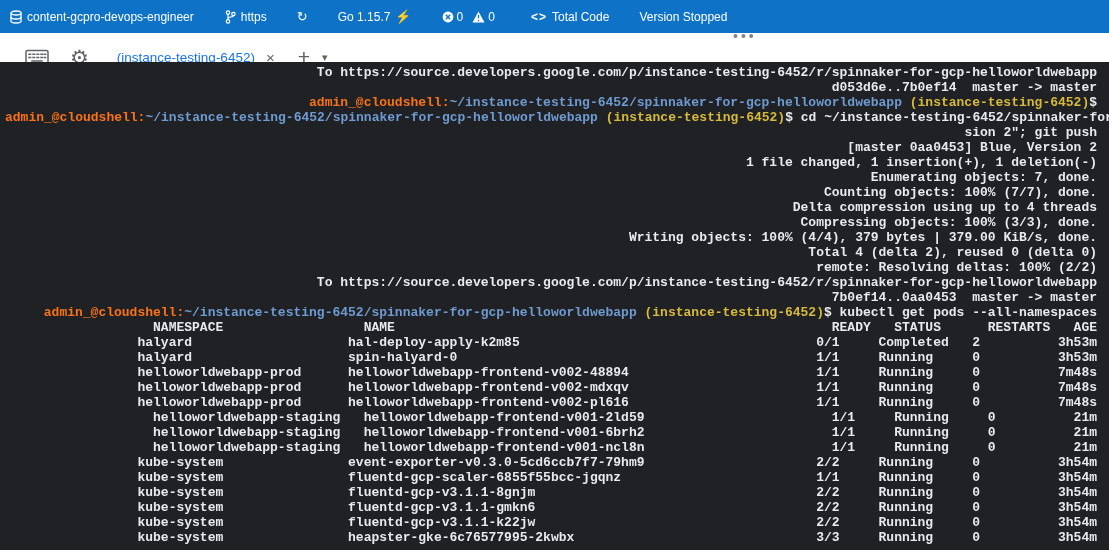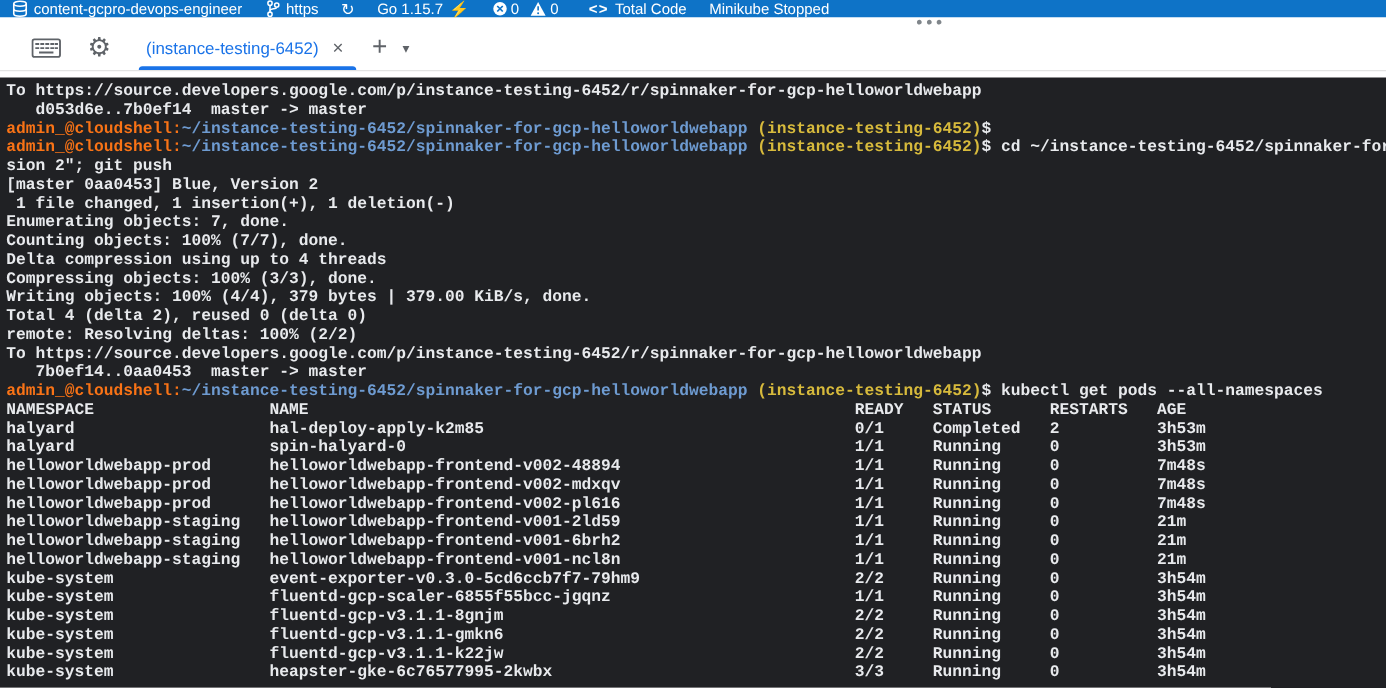--- a/index.html
+++ b/index.html
@@ -5,22 +5,22 @@
   * { box-sizing: border-box; }
   html,body { margin:0; padding:0; }
   body {
     width:1109px; height:550px; overflow:hidden;
     font-family:"Liberation Sans", sans-serif;
     background:#ffffff; position:relative;
   }
 
   
   .statusbar {
-    height:14px; background:#0e73c7; color:#ffffff;
-    display:flex; align-items:center; gap:0;
+    height:33px; background:#0e73c7; color:#ffffff;
+    display:flex; align-items:center; gap:12px;
     padding:0 10px; font-size:12px; white-space:nowrap;
   }
   .sb-item { display:flex; align-items:center; gap:5px; margin-right:18px; cursor:pointer; }
   .sb-item svg { display:block; }
   .sb-glyph { font-size:13px; line-height:1; }
   .sb-counts { display:flex; align-items:center; gap:3px; }
   .sb-counts .num { margin-right:6px; }
   .cc-brackets { font-weight:bold; letter-spacing:1px; font-size:12px; }
 
   
@@ -46,21 +46,21 @@
   }
   .add-tab { font-size:21px; font-weight:400; margin-left:13px; }
   .tab-caret { font-size:11px; margin-left:12px; }
 
   
   .terminal {
     position:absolute; top:62px; left:0; right:0; bottom:0;
     background:#202124; color:#e8eaed;
     font-family:"Liberation Mono","DejaVu Sans Mono",monospace;
     font-weight:bold; font-size:13px; line-height:15px;
-    padding:3px 0 0 5px; white-space:pre; overflow:hidden; cursor:text;
+    padding:3px 12px 0 5px; white-space:pre; overflow:hidden; cursor:text;text-align:right;
   }
   .tline { height:15px; }
   .tline .u { color:#f97316; }
   .tline .p { color:#6e9bd1;margin-top:27px; }
   .tline .c { color:#d7ba3c; }
   .tline .t { color:#e8eaed; }
 </style>
 </head>
 <body>
 
@@ -116,21 +116,21 @@
     </span>
     <span class="num">0</span>
   </div>
 
   <div class="sb-item">
     <span class="cc-brackets">&lt;&gt;</span>
     <span>Total Code</span>
   </div>
 
   <div class="sb-item">
-    <span>Minikube Stopped</span>
+    <span>Version Stopped</span>
   </div>
 </div>
 
 <div class="panel-strip">
   <div class="more-dots">•••</div>
 
   <div class="tabbar">
     <span class="icon-btn kb-btn">
       <svg width="24" height="17" viewBox="0 0 24 17" fill="none" stroke="#5f6368" stroke-width="1.5">
         <rect x="1" y="1.5" width="22" height="14" rx="1.5"></rect>

